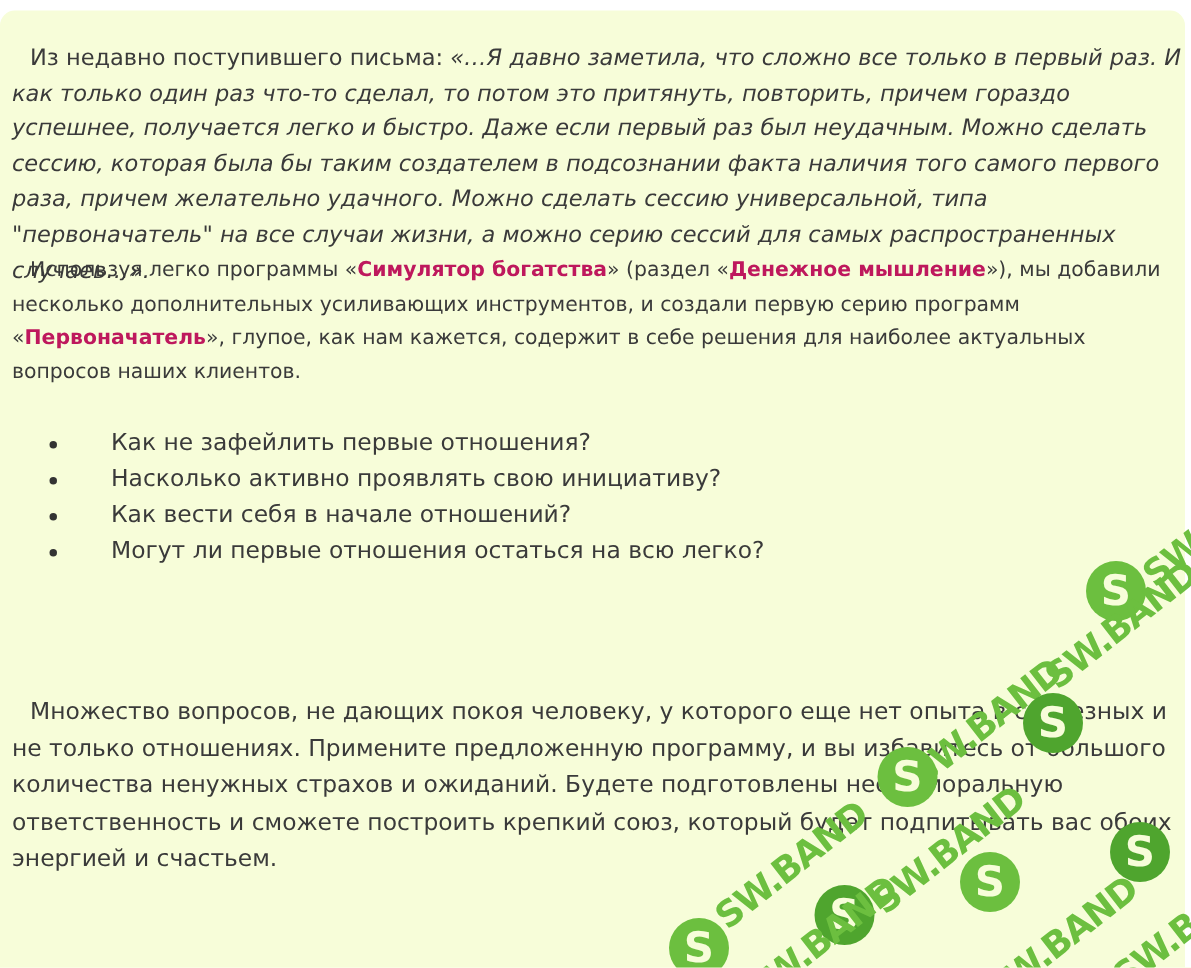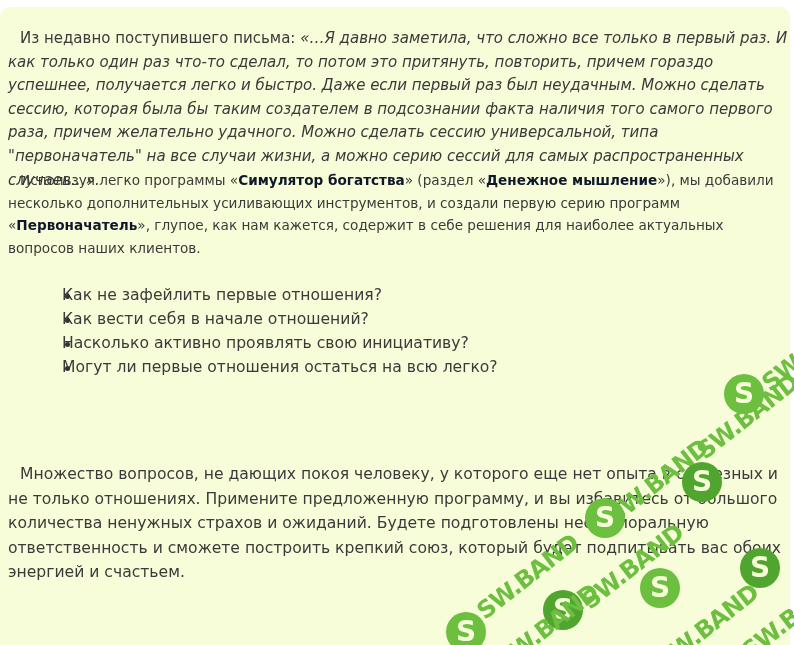--- a/index.html
+++ b/index.html
@@ -20,28 +20,28 @@
       position: absolute; left: 8px; top: 20px; width: 780px;
       font-style: italic; font-size: 15px; line-height: 23.6px;
       color: #3a3a3a; margin: 0;
     }
     .quote .indent { padding-left: 12px; font-style: normal; }
     .intro {
       position: absolute; left: 8px; top: 162px; width: 770px;
       font-size: 13.6px; line-height: 22.5px; margin: 0; color: #3a3a3a;
     }
     .intro .indent { padding-left: 12px; }
-    .intro b { font-weight: bold; color: #0f172a; }
+    .intro b { font-weight: bold; color: #be185d; }
     ul.questions {
       position: absolute; left: 0; top: 276px; margin: 0; padding: 0;
       list-style: none; width: 600px;
     }
     ul.questions li {
-      position: relative; padding-left: 30px; font-size: 15.6px;
-      line-height: 24px; height: 24px; color: #3a3a3a; margin-left: 32px;
+      position: relative; padding-left: 74px; font-size: 15.6px;
+      line-height: 24px; height: 24px; color: #3a3a3a;
     }
     ul.questions li::before {
       content: ""; position: absolute; left: 33px; top: 11px;
       width: 5px; height: 5px; border-radius: 50%; background: #333;
     }
     .outro {
       position: absolute; left: 8px; top: 455px; width: 782px;
       font-size: 15.6px; line-height: 24.6px; margin: 0; color: #3a3a3a;
     }
     .outro .indent { padding-left: 12px; }
@@ -67,22 +67,22 @@
 
 <div class="card">
   <div class="content">
 
     <p class="quote"><span class="indent">Из недавно поступившего письма: </span><span>«…Я давно заметила, что сложно все только в первый раз. И как только один раз что-то сделал, то потом это притянуть, повторить, причем гораздо успешнее, получается легко и быстро. Даже если первый раз был неудачным. Можно сделать сессию, которая была бы таким создателем в подсознании факта наличия того самого первого раза, причем желательно удачного. Можно сделать сессию универсальной, типа "первоначатель" на все случаи жизни, а можно серию сессий для самых распространенных случаев…».</span></p>
 
     <p class="intro"><span class="indent">Используя легко программы «</span><b>Симулятор богатства</b><span>» (раздел «</span><b>Денежное мышление</b><span>»), мы добавили несколько дополнительных усиливающих инструментов, и создали первую серию программ «</span><b>Первоначатель</b><span>», глупое, как нам кажется, содержит в себе решения для наиболее актуальных вопросов наших клиентов.</span></p>
 
     <ul class="questions">
       <li>Как не зафейлить первые отношения?</li>
+      <li>Насколько активно проявлять свою инициативу?</li>
       <li>Как вести себя в начале отношений?</li>
-      <li>Насколько активно проявлять свою инициативу?</li>
       <li>Могут ли первые отношения остаться на всю легко?</li>
     </ul>
 
     <p class="outro"><span class="indent">Множество вопросов, не дающих покоя человеку, у которого еще нет опыта в серьезных и не только отношениях. Примените предложенную программу, и вы избавитесь от большого количества ненужных страхов и ожиданий. Будете подготовлены нести моральную ответственность и сможете построить крепкий союз, который будет подпитывать вас обоих энергией и счастьем.</span></p>
   </div>
 </div>
 
 <div class="wm" style="left:0;top:0;width:794px;height:645px;">
   <div class="wm-logo" style="left:724px;top:374px;">S</div>
   <div class="wm-text" style="left:765px;top:372px;">SW.BAND</div>

